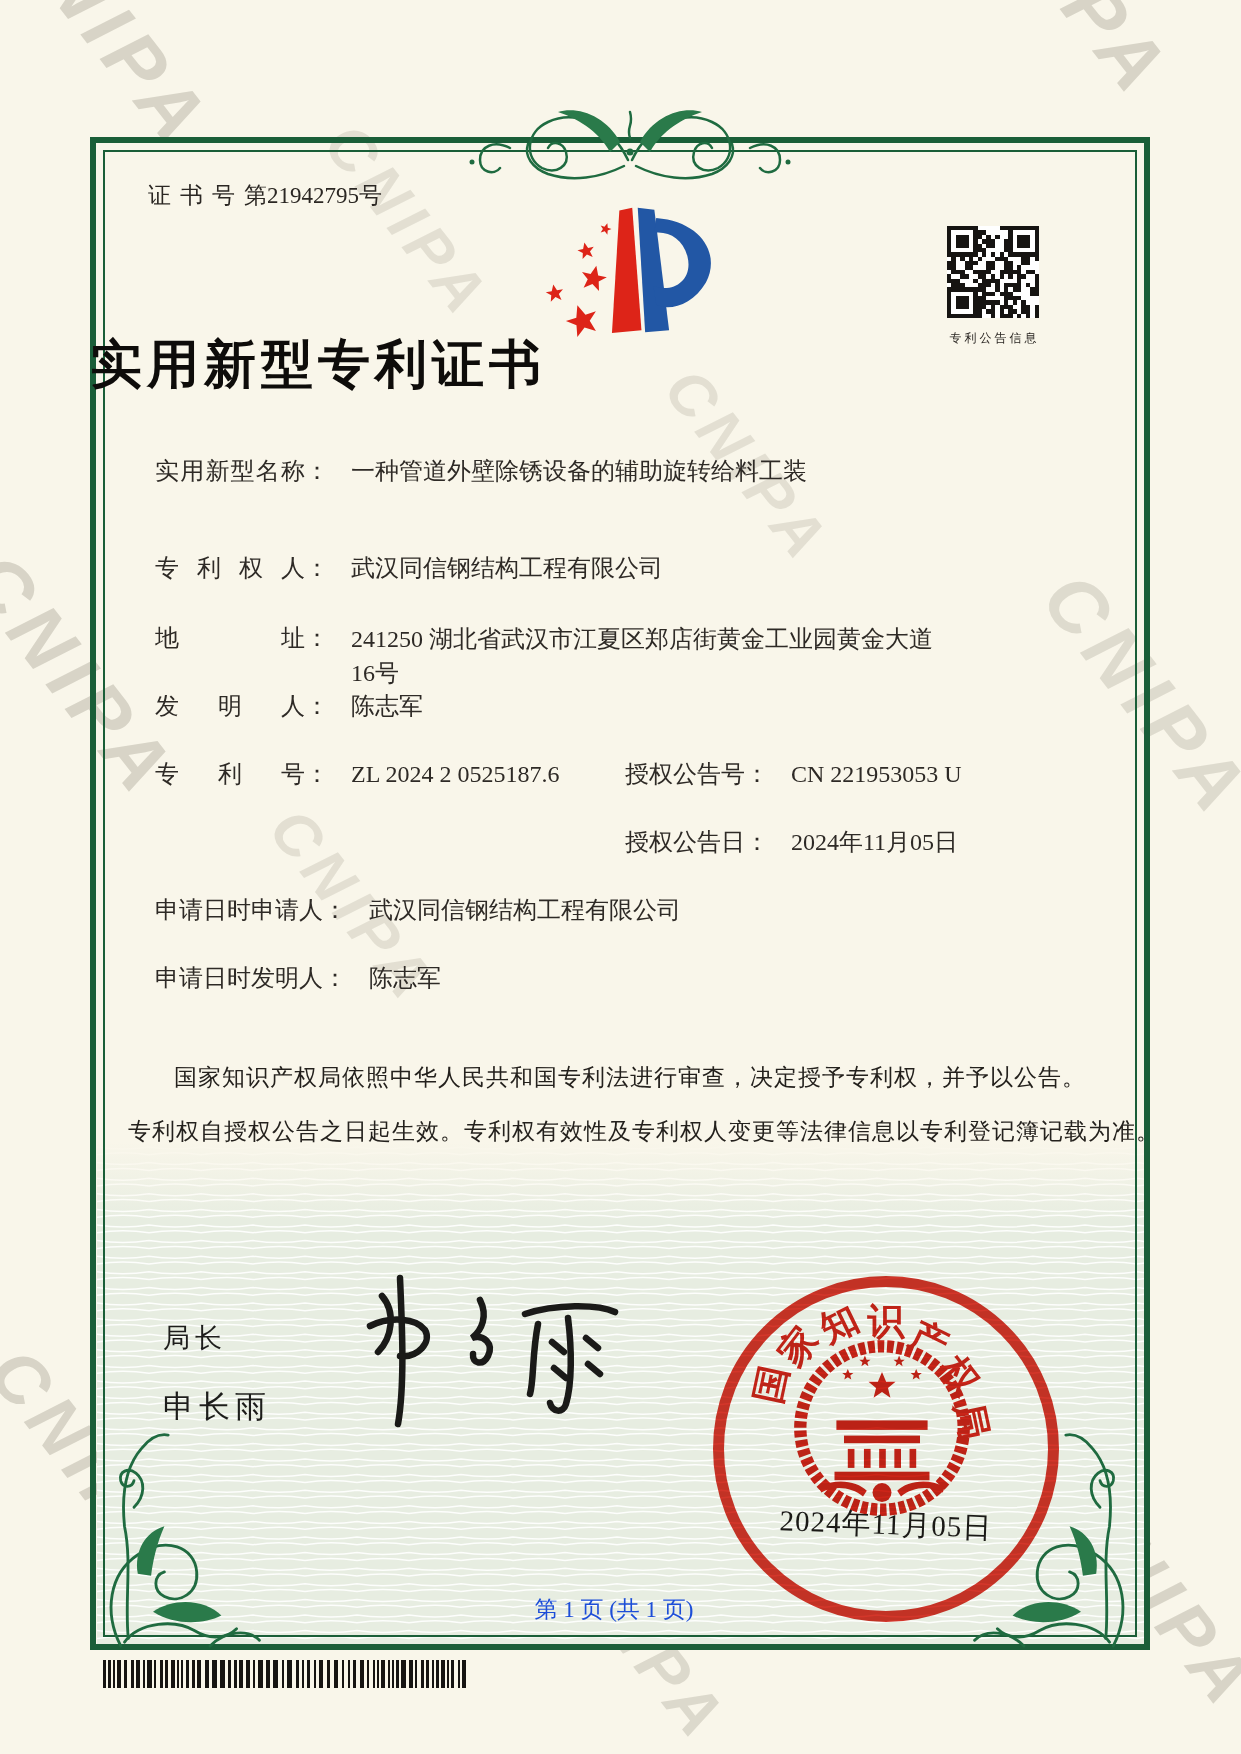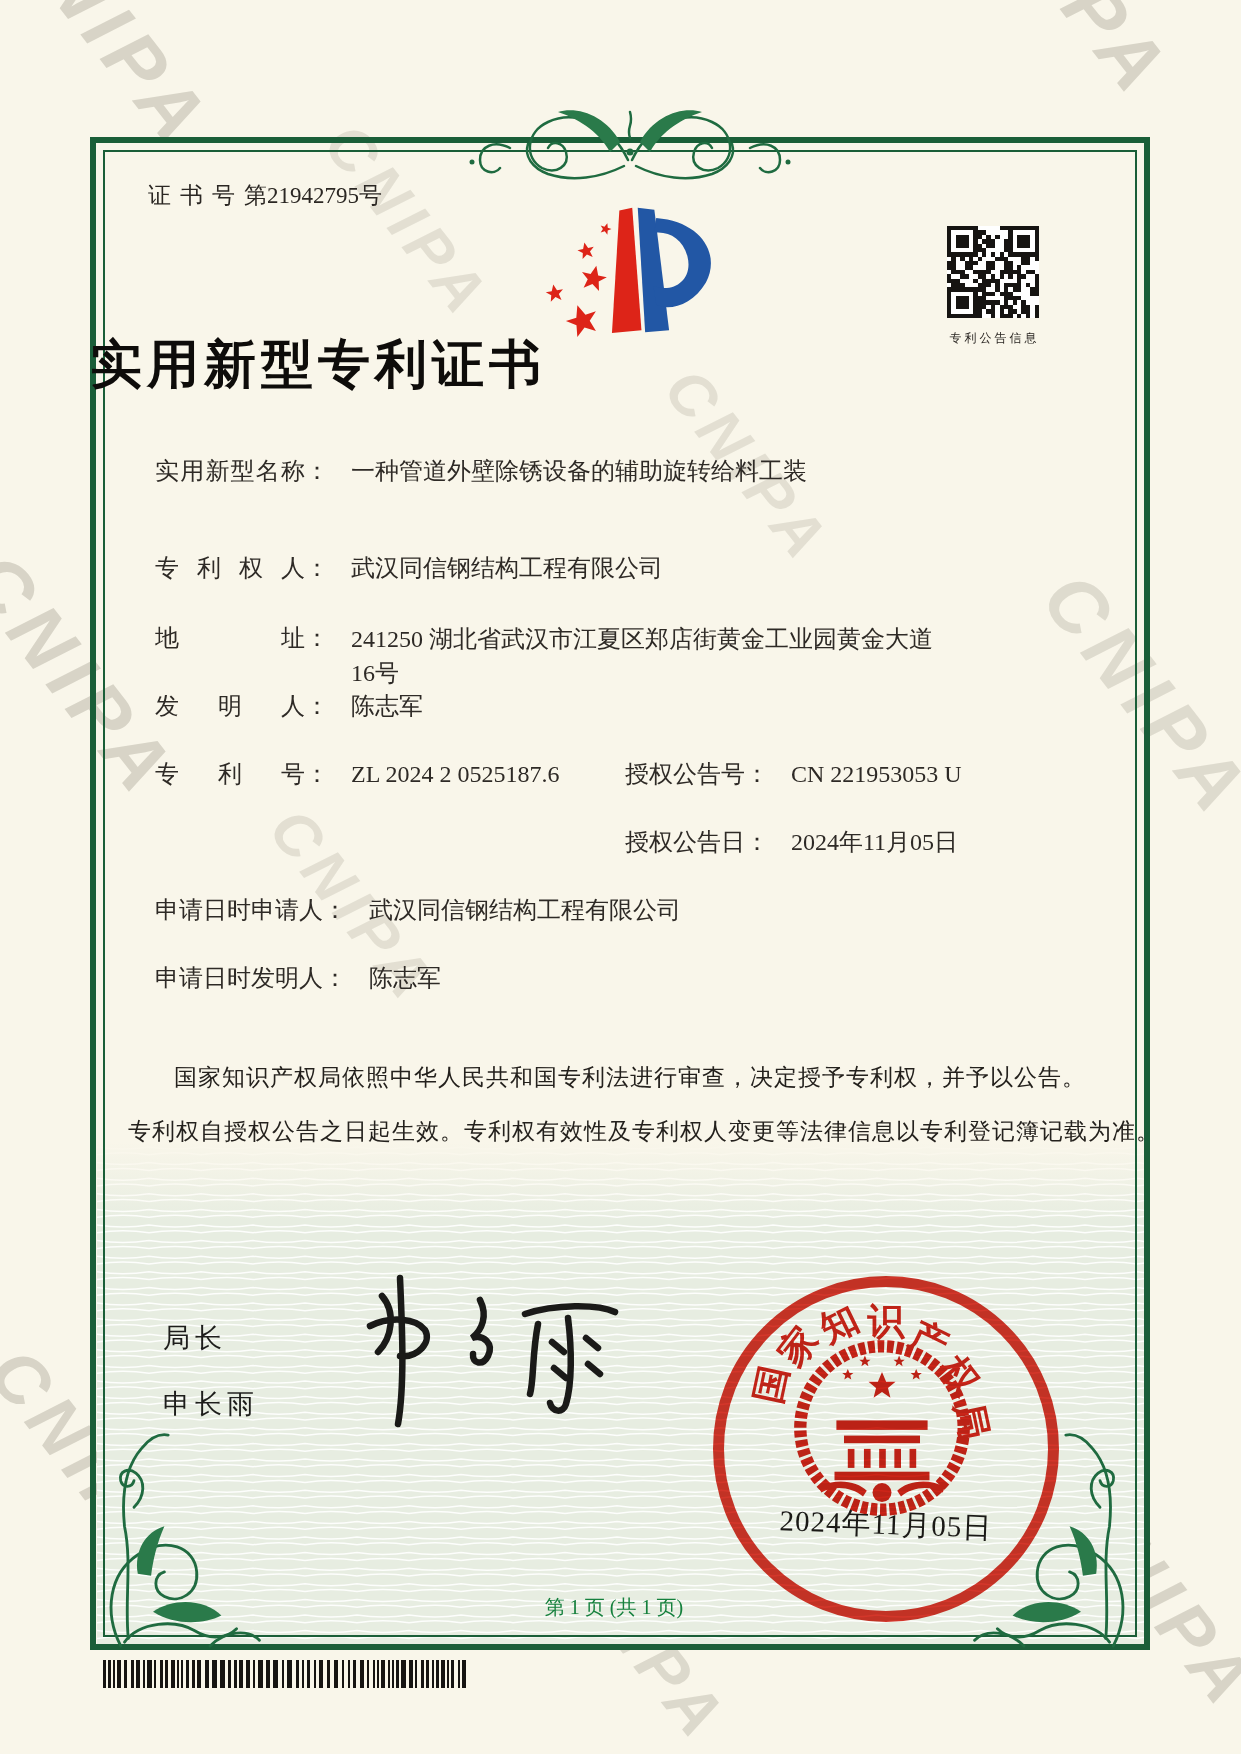--- a/index.html
+++ b/index.html
@@ -38,34 +38,34 @@
   .row .val-wrap{display:inline-block;width:592px;white-space:normal;word-break:break-all;
                  line-height:34px;vertical-align:top;}
   .row2{left:625px;}
   
   .statement{position:absolute;left:128px;width:992px;z-index:4;font-size:23px;
              letter-spacing:1px;color:#24211d;white-space:nowrap;}
   .indent{text-indent:2em;}
   
   .sig-title{position:absolute;left:163px;top:1320px;z-index:4;font-size:27px;letter-spacing:5px;
              color:#1d1d1b;font-family:"Liberation Sans","DejaVu Sans",sans-serif;}
-  .sig-name{position:absolute;left:163px;top:1386px;z-index:4;font-size:27px;letter-spacing:5px;
+  .sig-name{position:absolute;left:163px;top:1386px;z-index:4;font-size:31px;letter-spacing:5px;
             color:#1d1d1b;font-family:"Liberation Sans","DejaVu Sans",sans-serif;}
   .sig-hand{position:absolute;left:330px;top:1258px;width:300px;height:180px;z-index:4;}
   
   .seal{position:absolute;left:713px;top:1276px;width:324px;height:324px;z-index:5;
         border:11px solid rgba(211,37,24,.92);border-radius:50%;mix-blend-mode:multiply;}
   .seal-char{position:absolute;left:50%;top:50%;font-size:37px;font-weight:bold;
              color:#d0251a;transform-origin:0 0;}
   .seal-emblem{position:absolute;left:63px;top:46px;}
   .seal-date{position:absolute;left:0;right:0;top:218px;text-align:center;font-size:29px;
              color:#1c1b19;letter-spacing:1px;transform:rotate(2deg);}
   
   .footer{position:absolute;left:90px;top:1594px;width:1048px;z-index:4;text-align:center;
-          font-size:20px;color:#15803d;}
+          font-size:23px;color:#1d4ed8;}
   .barcode{position:absolute;left:103px;top:1660px;width:368px;height:28px;z-index:4;}
 </style>
 </head>
 <body>
 
 <div class="page">
 
   <div id="wm-layer">
       <div class="wm" style="left: -35px; top: -20px; font-size: 78px; opacity: 0.3;">CNIPA</div>
       <div class="wm" style="left: 925px; top: -70px; font-size: 78px; opacity: 0.3;">CNIPA</div>

